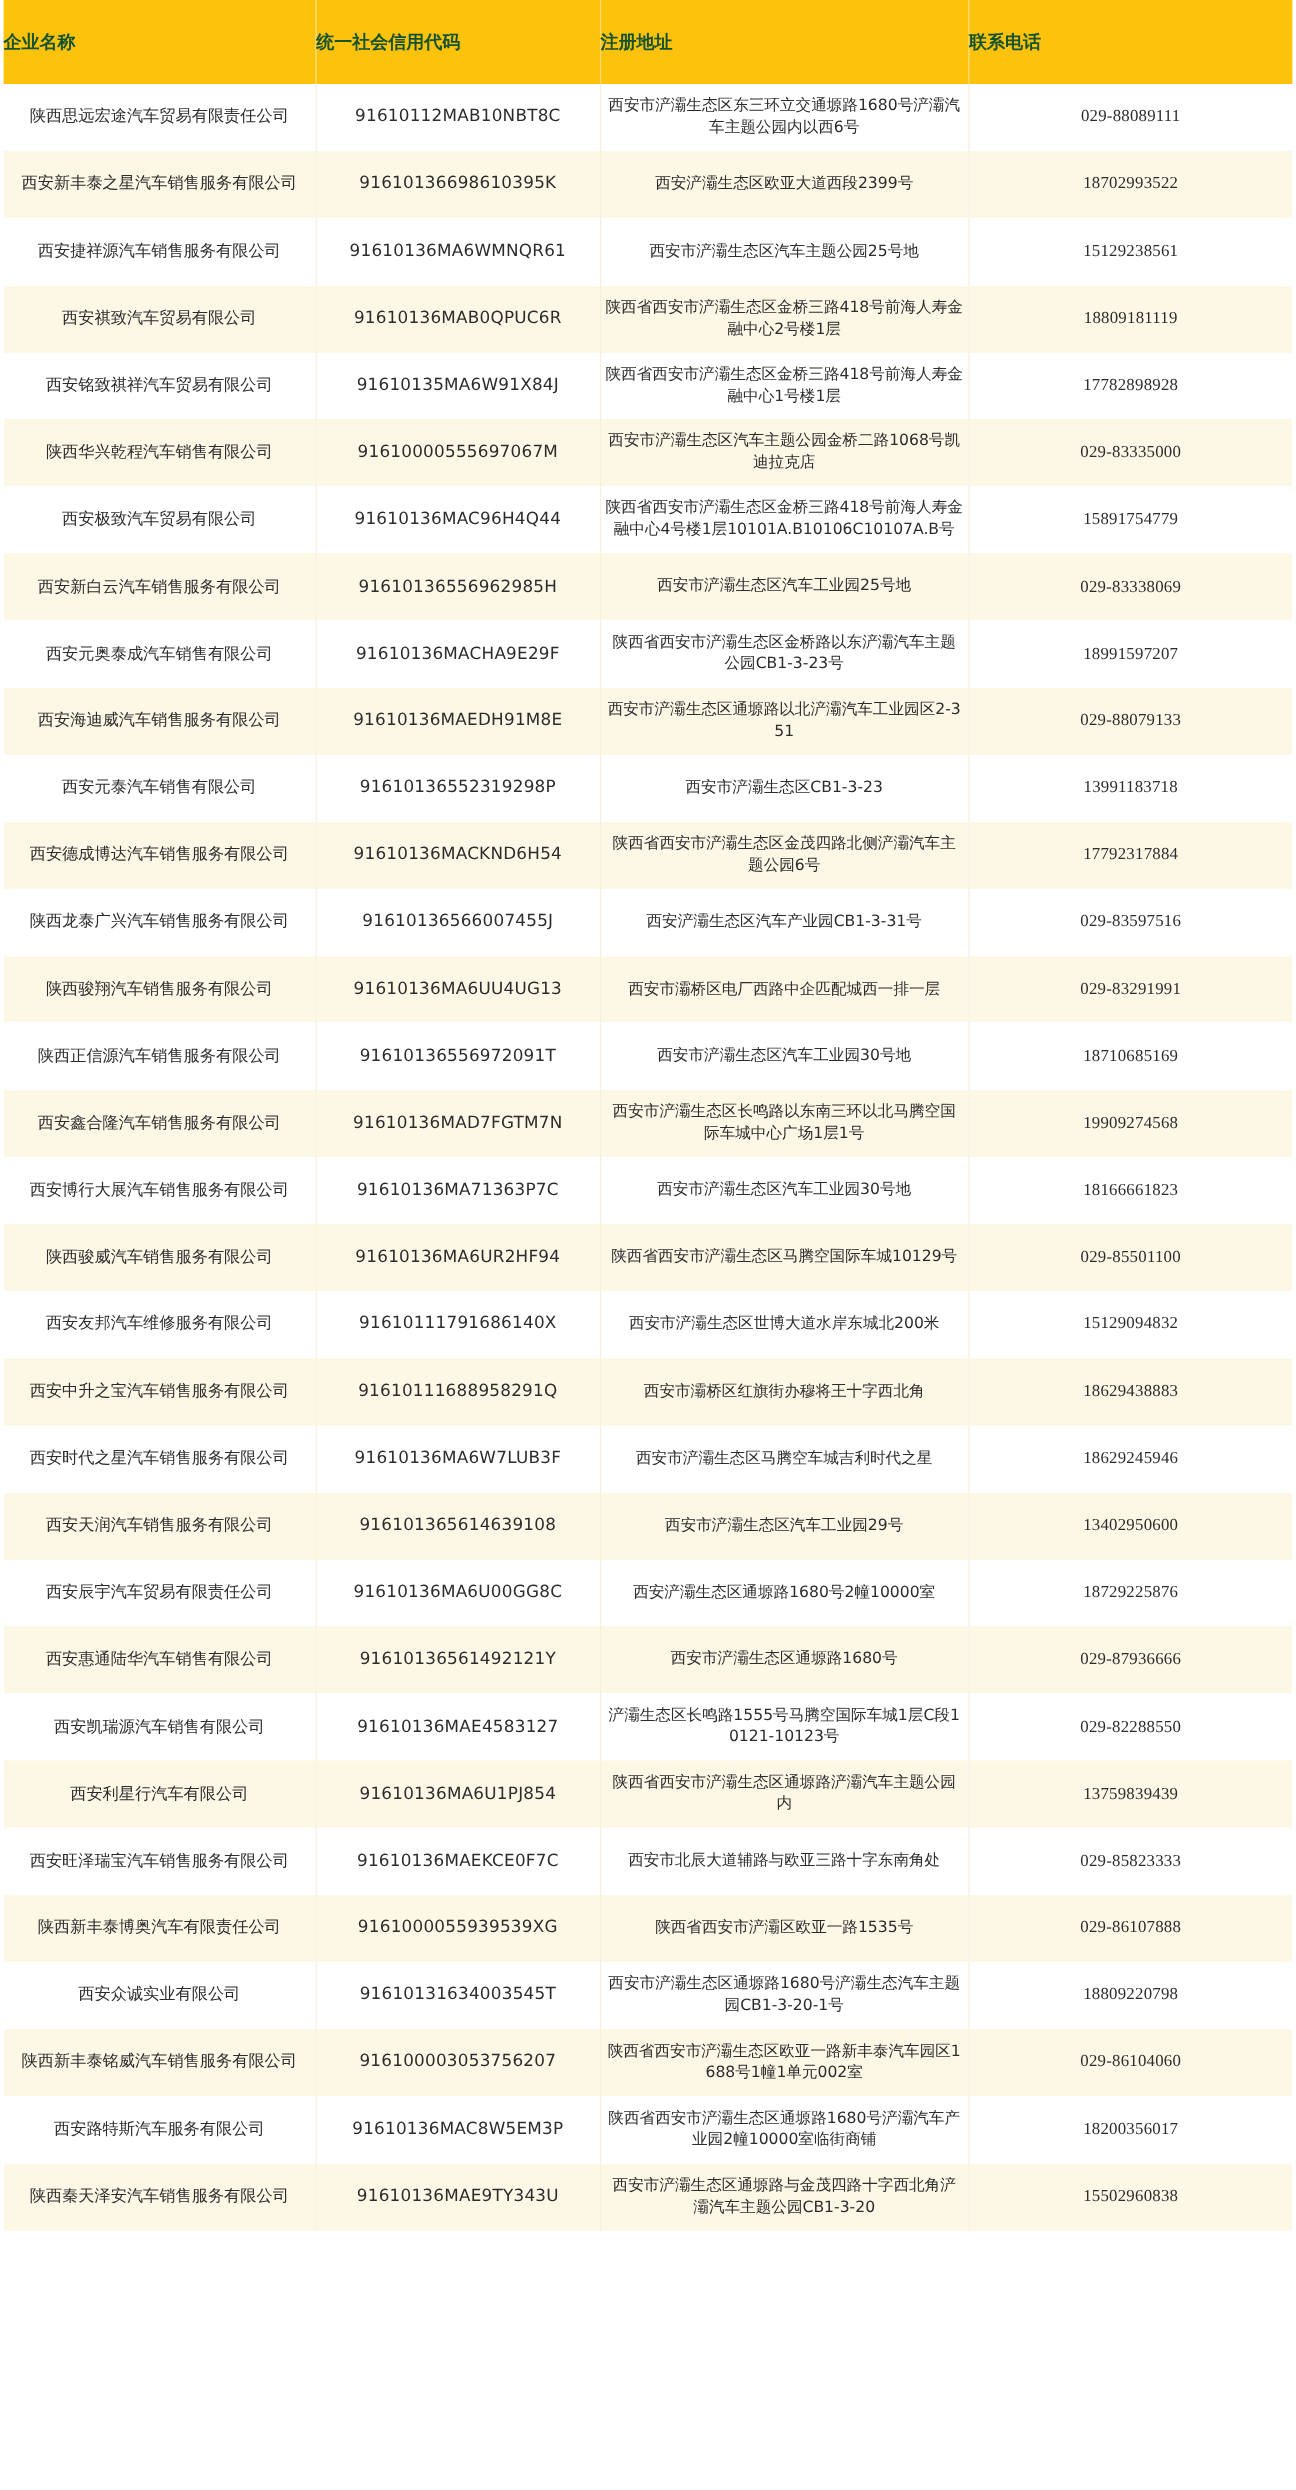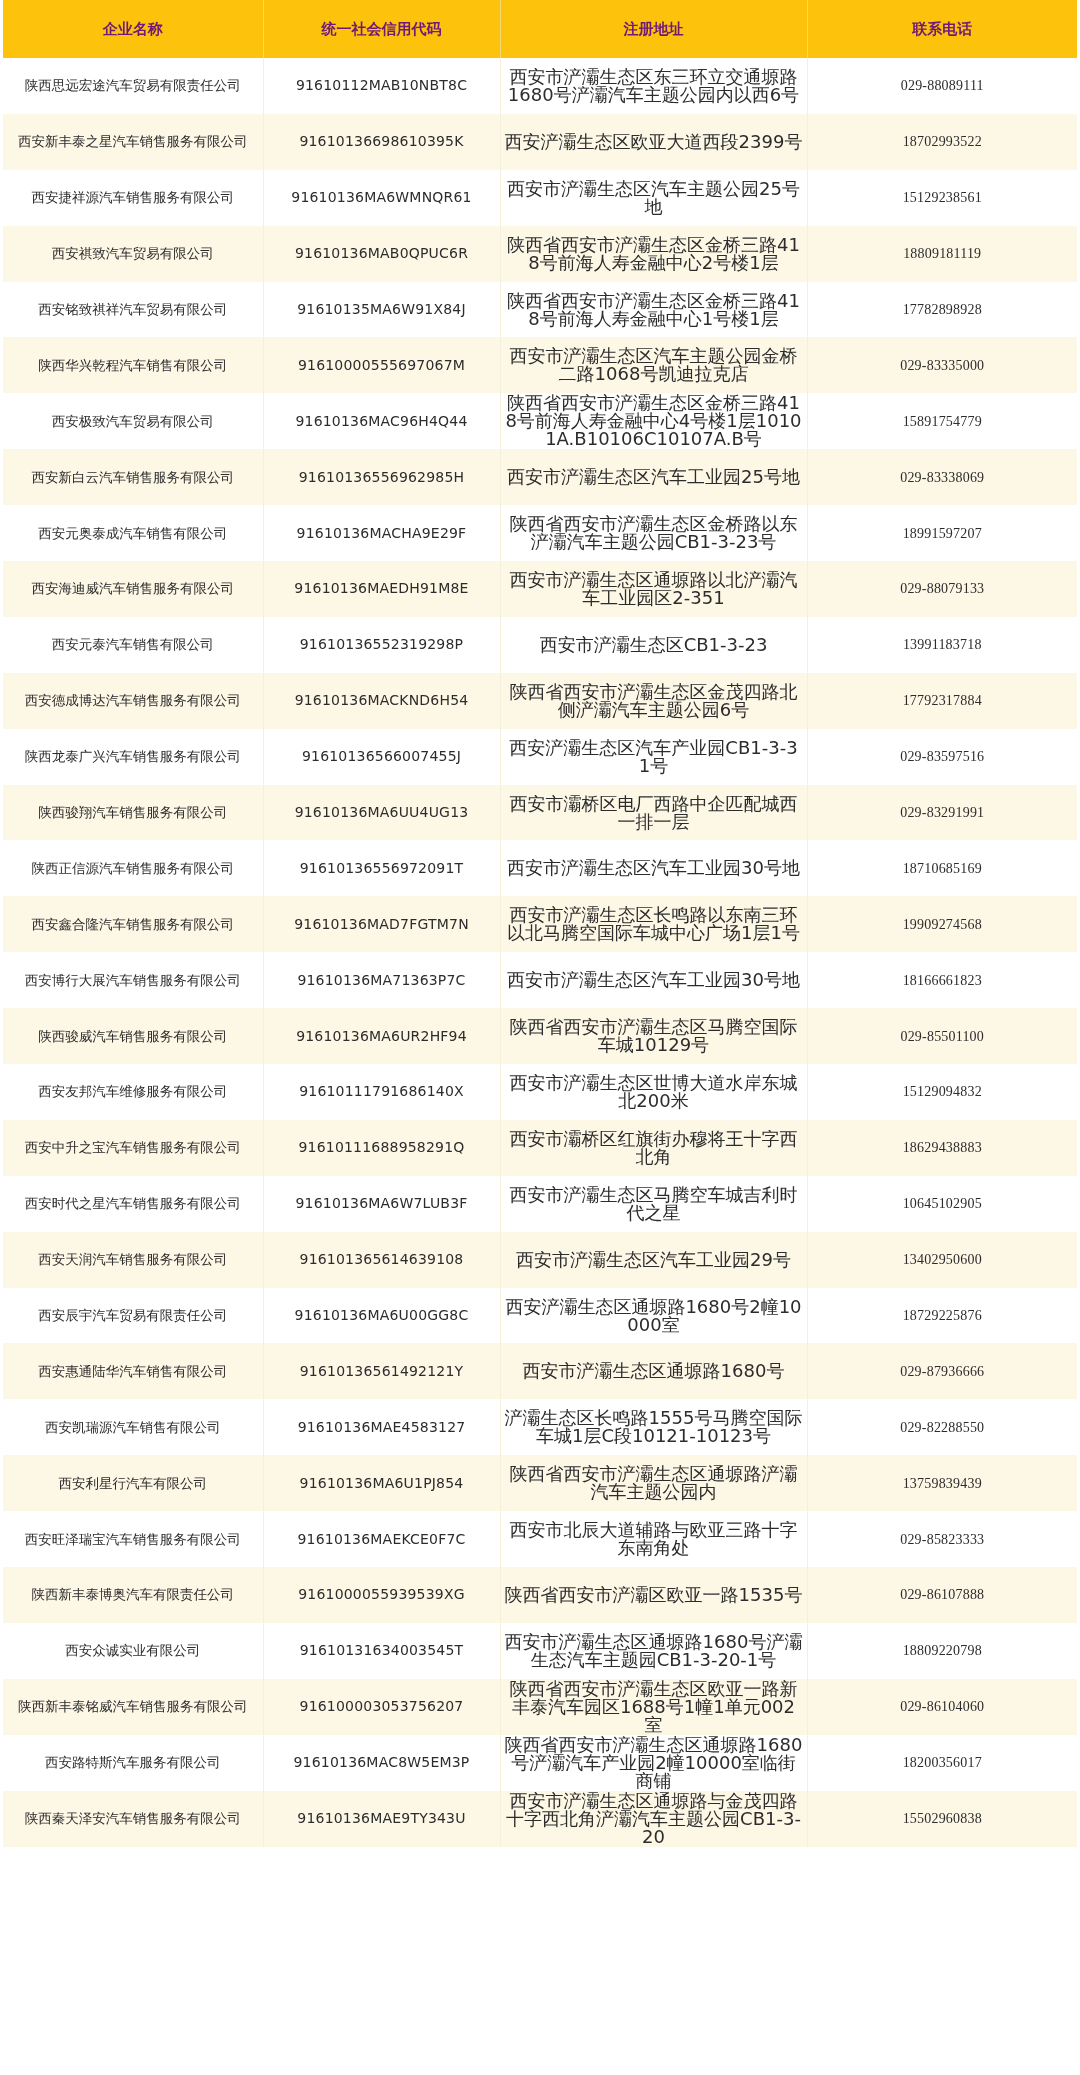--- a/index.html
+++ b/index.html
@@ -5,26 +5,26 @@
   html, body { margin: 0; padding: 0; background: #ffffff; }
   body { width: 1080px; height: 2075px; overflow: hidden; font-family: "DejaVu Sans", "Liberation Sans", sans-serif; }
   .wrap { padding: 0 3px; box-sizing: border-box; width: 1080px; }
   table { width: 100%; border-collapse: collapse; table-layout: fixed; }
   col.c1 { width: 260px; }
   col.c2 { width: 237px; }
   col.c3 { width: 307px; }
   col.c4 { width: auto; }
   thead th {
     background: #fdc20c;
-    color: #701a75;
+    color: #14532d;
     font-weight: bold;
     font-size: 15px;
-    height: 58px;
+    height: 70px;
     border-right: 1px solid #f5d775;
-    text-align: center;
+    text-align: left;
     vertical-align: middle;
     padding: 0;
   }
   thead th:last-child { border-right: none; margin-left: 10px; }
   tbody td {
     height: 55.9px;
     box-sizing: border-box;
     font-size: 13.5px;
     line-height: 19px;
     color: #2c2c2c;
@@ -32,21 +32,21 @@
     vertical-align: middle;
     padding: 0 4px;
     border-right: 1px solid #f6efdc;
     overflow: hidden;
     word-break: break-all;
   }
   tbody td:last-child { border-right: none; font-family: Liberation Serif, serif; }
   tbody tr:nth-child(odd) td { background: #ffffff; }
   tbody tr:nth-child(even) td { background: #fdf7e6; }
   td.code, td.phone { font-size: 14px; letter-spacing: 0.2px; }
-  td.addr { font-size: 18px; line-height: 18px; }
+  td.addr { font-size: 13px; line-height: 18px; }
   .clip { max-height: 54px; overflow: hidden; display: block; }
 </style>
 </head>
 <body>
 
 <div class="wrap">
   <table>
     <colgroup>
         <col class="c1">
         <col class="c2">
@@ -346,21 +346,21 @@
           <td class="name">
             <span class="clip">西安时代之星汽车销售服务有限公司</span>
           </td>
           <td class="code">
             <span class="clip">91610136MA6W7LUB3F</span>
           </td>
           <td class="addr">
             <span class="clip">西安市浐灞生态区马腾空车城吉利时代之星</span>
           </td>
           <td class="phone">
-            <span class="clip">10645102905</span>
+            <span class="clip">18629245946</span>
           </td>
         </tr>
         <tr>
           <td class="name">
             <span class="clip">西安天润汽车销售服务有限公司</span>
           </td>
           <td class="code">
             <span class="clip">916101365614639108</span>
           </td>
           <td class="addr">

